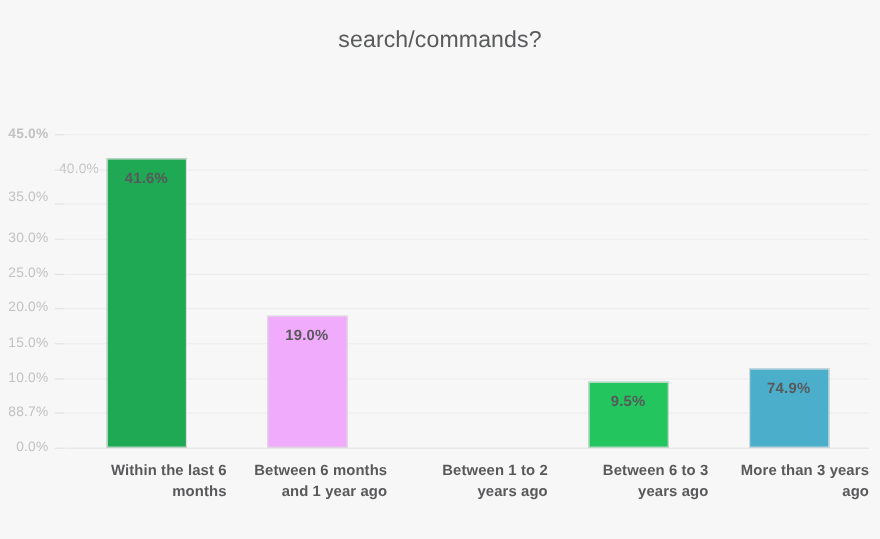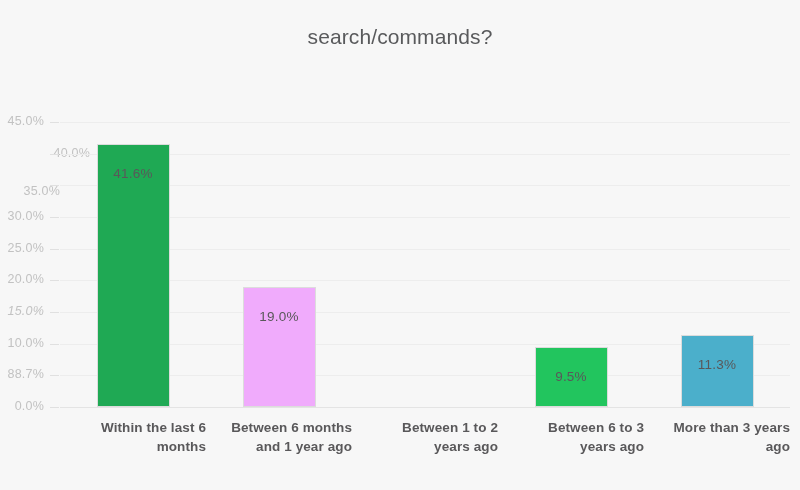--- a/index.html
+++ b/index.html
@@ -80,24 +80,23 @@
     box-sizing: border-box;
     border: 1px solid #dcdcdc;
   }
   .bar-value {
     position: absolute;
     left: 0;
     right: 0;
     top: 9px;
     text-align: center;
     font-size: 13.5px;
-    font-weight: normal;
+    font-weight: bold;
     color: #59585a;
     letter-spacing: 0.2px;
-    margin-top: 12px;
   }
 
   
   .xlabel {
     position: absolute;
     top: 418px;
     text-align: center;
     font-size: 13.5px;
     line-height: 19px;
     font-weight: bold;
@@ -109,33 +108,33 @@
 </head>
 <body>
 
 <div id="chart-root">
 
   <div id="chart-title">
     <span class="tline">search/commands?</span>
   </div>
 
   <div id="yaxis">
-      <div class="ytick" style="top: 114px;">45.0%</div>
+      <div class="ytick" style="top: 114px; font-weight: bold;">45.0%</div>
       <div class="ytick-dash" style="top: 122px;"></div>
       <div class="ytick" style="top: 145.667px; padding-left: 46px;">40.0%</div>
       <div class="ytick-dash" style="top: 153.667px;"></div>
-      <div class="ytick" style="top: 184px; margin-left: 16px;">35.0%</div>
+      <div class="ytick" style="top: 172px;">35.0%</div>
       <div class="ytick-dash" style="top: 185.333px;"></div>
       <div class="ytick" style="top: 209px;">30.0%</div>
       <div class="ytick-dash" style="top: 217px;"></div>
       <div class="ytick" style="top: 240.667px;">25.0%</div>
       <div class="ytick-dash" style="top: 248.667px;"></div>
       <div class="ytick" style="top: 272.333px;">20.0%</div>
       <div class="ytick-dash" style="top: 280.333px;"></div>
-      <div class="ytick" style="top: 304px; font-style: italic;">15.0%</div>
+      <div class="ytick" style="top: 304px;">15.0%</div>
       <div class="ytick-dash" style="top: 312px;"></div>
       <div class="ytick" style="top: 335.667px;">10.0%</div>
       <div class="ytick-dash" style="top: 343.667px;"></div>
       <div class="ytick" style="top: 367.333px;">88.7%</div>
       <div class="ytick-dash" style="top: 375.333px;"></div>
       <div class="ytick" style="top: 399px;">0.0%</div>
       <div class="ytick-dash" style="top: 407px;"></div>
     </div>
   <div id="plot">
       <div class="gridline" style="top: 0px;"></div>
@@ -151,21 +150,21 @@
       <div class="bar" style="left: 36.5px; width: 73px; height: 263.467px; background: rgb(31, 169, 84);">
         <div class="bar-value">41.6%</div>
       </div>
       <div class="bar" style="left: 182.5px; width: 73px; height: 120.333px; background: #f0abfc;">
         <div class="bar-value">19.0%</div>
       </div>
       <div class="bar" style="left: 474.5px; width: 73px; height: 60.1667px; background: #22c55e;">
         <div class="bar-value">9.5%</div>
       </div>
       <div class="bar" style="left: 620.5px; width: 73px; height: 71.5667px; background: rgb(75, 175, 203);">
-        <div class="bar-value">11.3%</div>
+        <div class="bar-value">74.9%</div>
       </div>
     </div>
   <div id="xaxis">
       <div class="xlabel" style="left: 60px; width: 146px;">
         <span class="xline">Within the last 6</span>
         <span class="xline">months</span>
       </div>
       <div class="xlabel" style="left: 206px; width: 146px;">
         <span class="xline">Between 6 months</span>
         <span class="xline">and 1 year ago</span>

